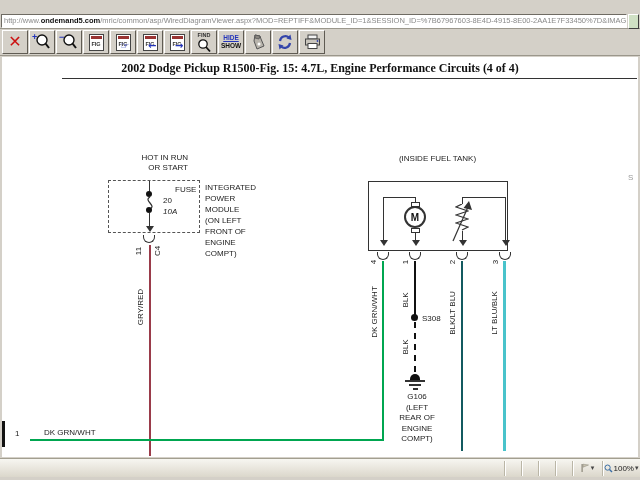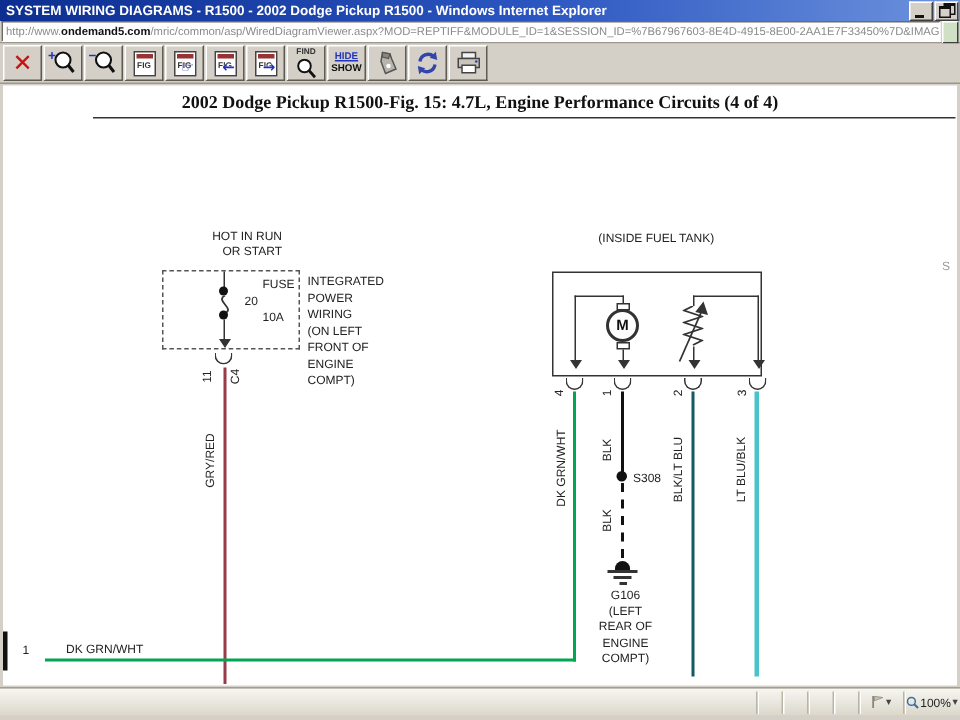--- a/index.html
+++ b/index.html
@@ -77,25 +77,20 @@
     display:flex;align-items:center;box-sizing:border-box;}
   .sb-small{width:17px;}
   .sb-arrow{font-size:7px;color:#444;margin:0 1px;}
   .bottom-strip{position:absolute;left:0;top:477px;width:640px;height:3px;background:#d4d0c8;}
 </style>
 </head>
 <body>
 
 <div class="window">
 
-  <div class="titlebar">
-    <div class="title-text">SYSTEM WIRING DIAGRAMS - R1500 - 2002 Dodge Pickup R1500 - Windows Internet Explorer</div>
-    <div class="wb wb-min"></div>
-    <div class="wb wb-restore"></div>
-  </div>
 
   <div class="addressbar">
     <div class="url-field"><span>http://www.</span><b>ondemand5.com</b><span>/mric/common/asp/WiredDiagramViewer.aspx?MOD=REPTIFF&amp;MODULE_ID=1&amp;SESSION_ID=%7B67967603-8E4D-4915-8E00-2AA1E7F33450%7D&amp;IMAGE_GUID=VA14953</span></div>
     <div class="go-btn"></div>
   </div>
 
   <div class="toolbar">
     <button class="tb-btn">
       <span class="icon-font x-glyph">✕</span>
     </button>
@@ -192,26 +187,26 @@
   <div class="vl" style="left:149px;top:181px;height:12px;"></div>
   <div class="dot" style="left:146px;top:191px;width:6px;height:6px;"></div>
   <svg style="position:absolute;left:143px;top:197px;" width="14" height="12" viewBox="0 0 14 12">
       <path d="M7 0 C0 3.5 14 8.5 7 12" fill="none" stroke="#333" stroke-width="1.2"></path>
     </svg>
   <div class="dot" style="left:146px;top:207px;width:6px;height:6px;"></div>
   <div class="vl" style="left:149px;top:213px;height:13px;"></div>
   <div class="arr-down" style="left:146px;top:226px;"></div>
   <div class="hlabel" style="left:163px;top:185px;margin-left:12px;">FUSE</div>
   <div class="hlabel" style="left:163px;top:196px;">20</div>
-  <div class="hlabel" style="left:175px;top:207px;">10A</div>
+  <div class="hlabel" style="left:163px;top:207px;font-style:italic;">10A</div>
 
   <div class="hlabel" style="left:205px;top:182px;line-height:11px;">
     <div>INTEGRATED</div>
     <div>POWER</div>
-    <div>WIRING</div>
+    <div>MODULE</div>
     <div>(ON LEFT</div>
     <div>FRONT OF</div>
     <div>ENGINE</div>
     <div>COMPT)</div>
   </div>
 
   <div class="cup" style="left:143px;top:235px;"></div>
   <div class="vlabel" style="left:138px;top:251px;">11</div>
   <div class="vlabel" style="left:157px;top:251px;">C4</div>
 

